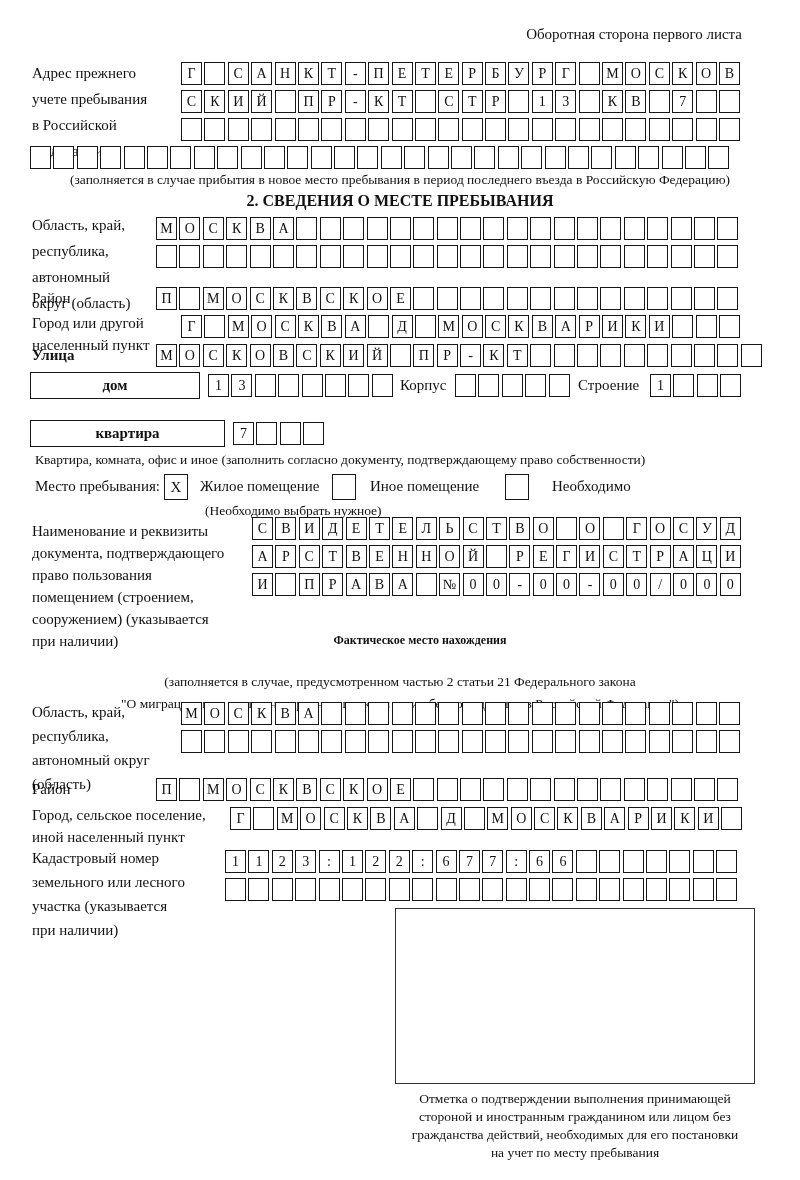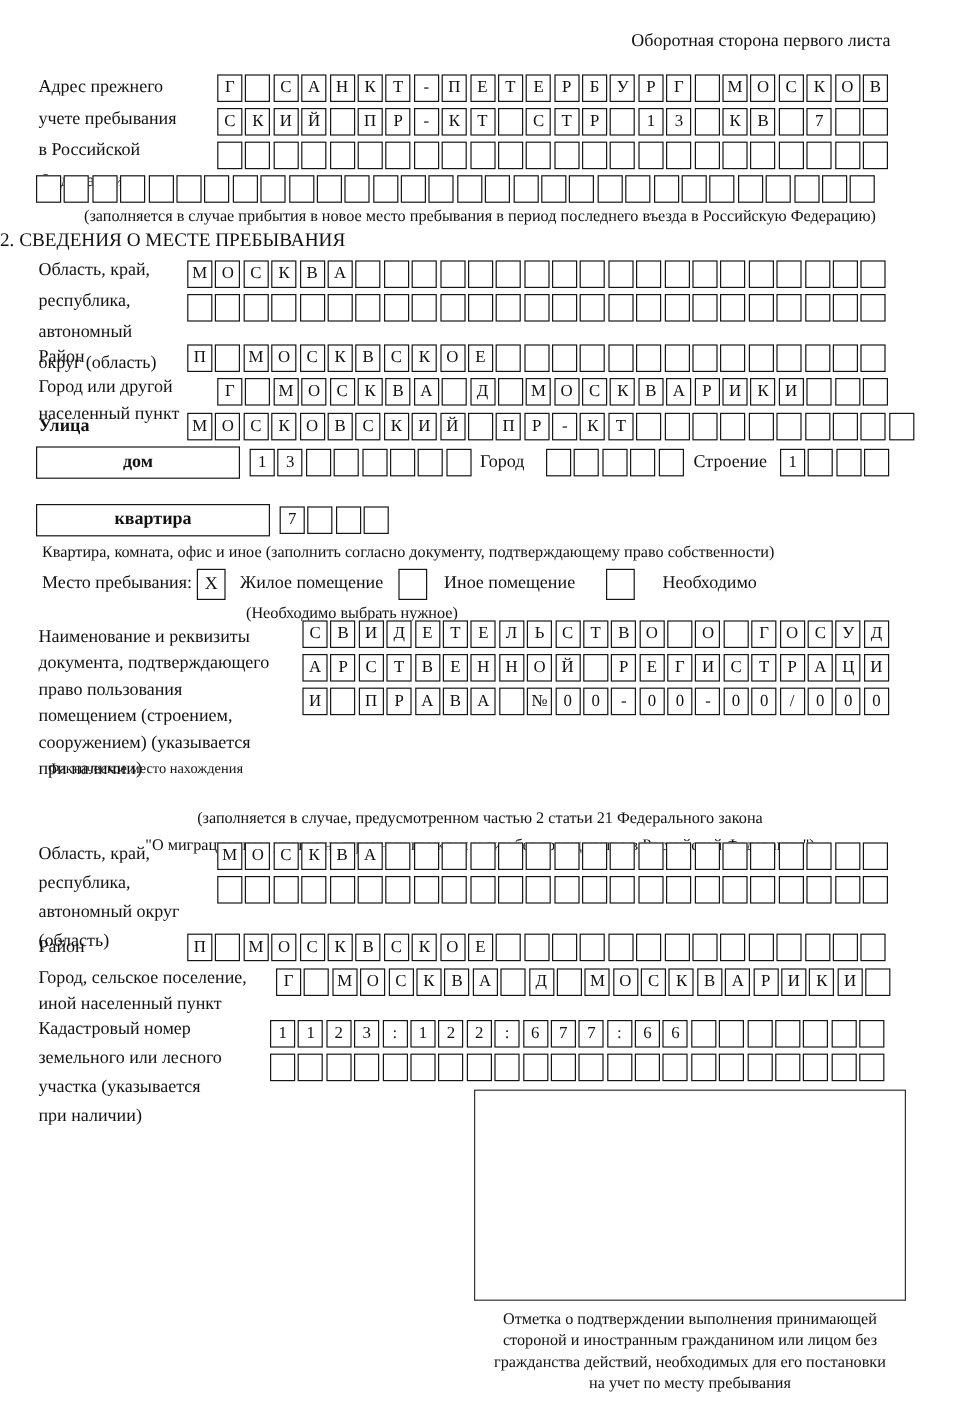--- a/index.html
+++ b/index.html
@@ -7,21 +7,21 @@
         font-family:"Liberation Serif",serif;color:#111;}
   .cellrow{position:absolute;display:flex;gap:2.4px;}
   .cell{width:21px;height:23px;border:1.5px solid #161616;box-sizing:border-box;
         display:flex;align-items:center;justify-content:center;
         font:14px "Liberation Serif",serif;background:#fff;}
   .lbl{position:absolute;font-size:15px;line-height:26px;white-space:pre-line;}
   .lbl.lh22{line-height:22px;}
   .lbl.lh24{line-height:24px;}
   .note{position:absolute;font-size:13.5px;}
   .note.center{left:0;right:0;text-align:center;}
-  .title{position:absolute;left:0;right:0;font-weight:normal;font-size:16px;}
+  .title{position:absolute;left:0;right:0;text-align:center;font-weight:bold;font-size:16px;}
   .fieldbox{position:absolute;border:1.5px solid #161616;box-sizing:border-box;
             display:flex;align-items:center;justify-content:center;font-size:15px;font-weight:bold;}
   .chk{position:absolute;width:24px;height:26px;border:1.5px solid #161616;box-sizing:border-box;
        display:flex;align-items:center;justify-content:center;font-size:15px;}
   .inline-lbl{position:absolute;font-size:15px;}
   .stampbox{position:absolute;border:1.6px solid #333;background:#fff;}
   .caption{position:absolute;font-size:13.5px;line-height:18px;text-align:center;white-space:pre-line;}
 </style>
 </head>
 <body>
@@ -299,21 +299,21 @@
   <div class="cellrow" style="left:208px;top:374px;">
       <span class="cell">1</span>
       <span class="cell">3</span>
       <span class="cell"></span>
       <span class="cell"></span>
       <span class="cell"></span>
       <span class="cell"></span>
       <span class="cell"></span>
       <span class="cell"></span>
     </div>
-  <div class="inline-lbl" style="left:400px;top:377px;">Город</div>
+  <div class="inline-lbl" style="left:400px;top:377px;">Корпус</div>
   <div class="cellrow" style="left:455px;top:374px;">
       <span class="cell"></span>
       <span class="cell"></span>
       <span class="cell"></span>
       <span class="cell"></span>
       <span class="cell"></span>
     </div>
   <div class="inline-lbl" style="left:578px;top:377px;">Строение</div>
   <div class="cellrow" style="left:650px;top:374px;">
       <span class="cell">1</span>

